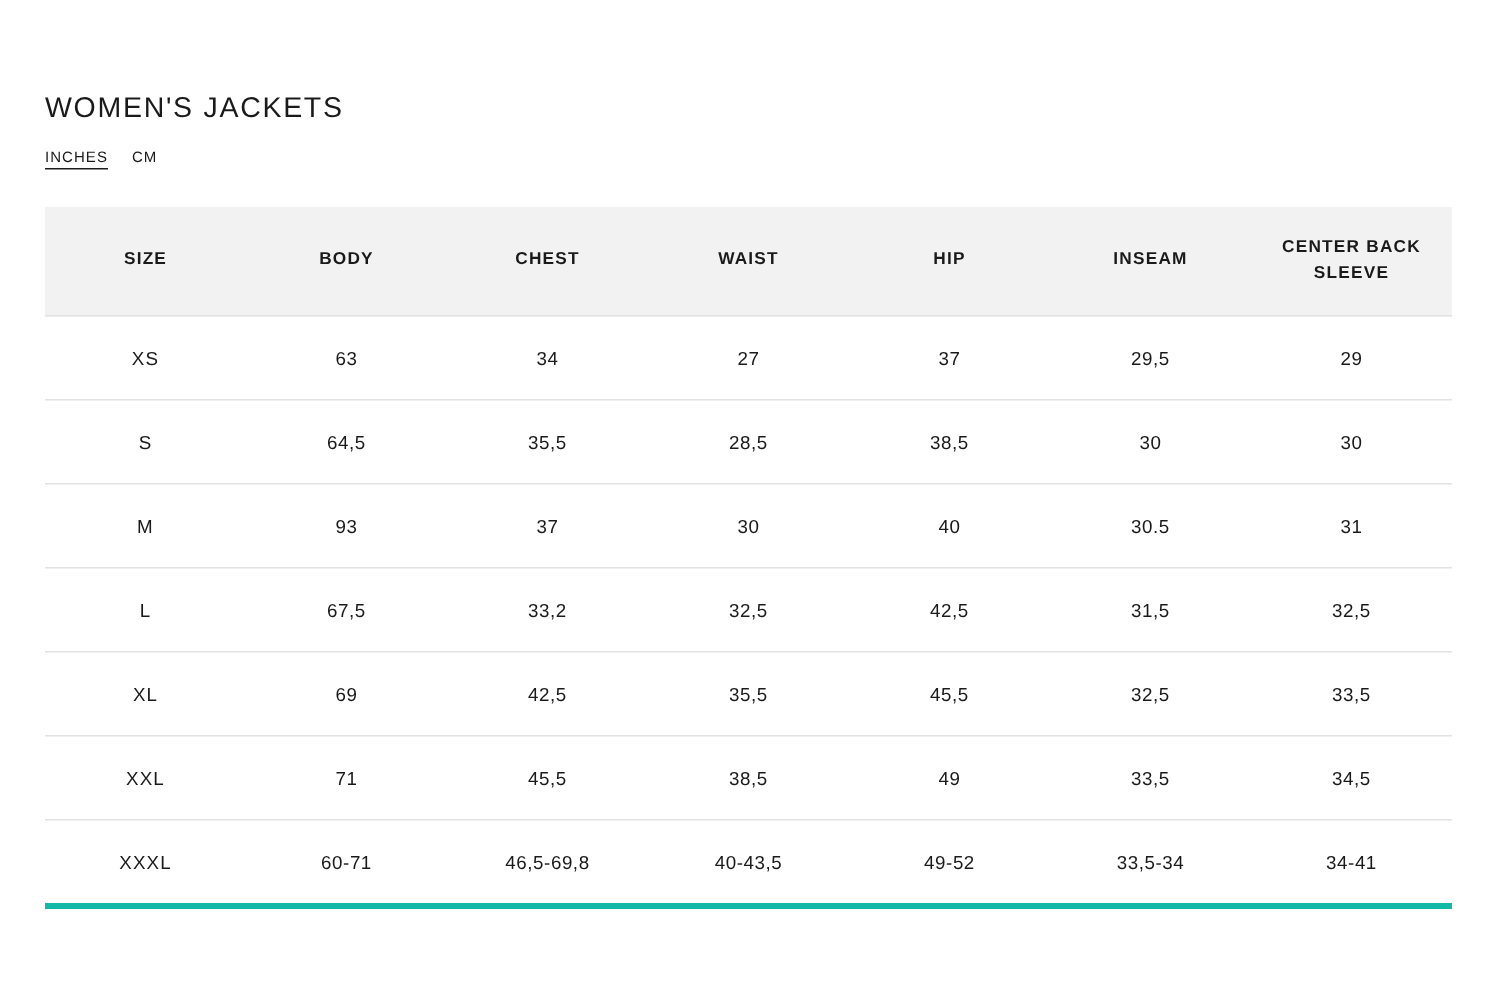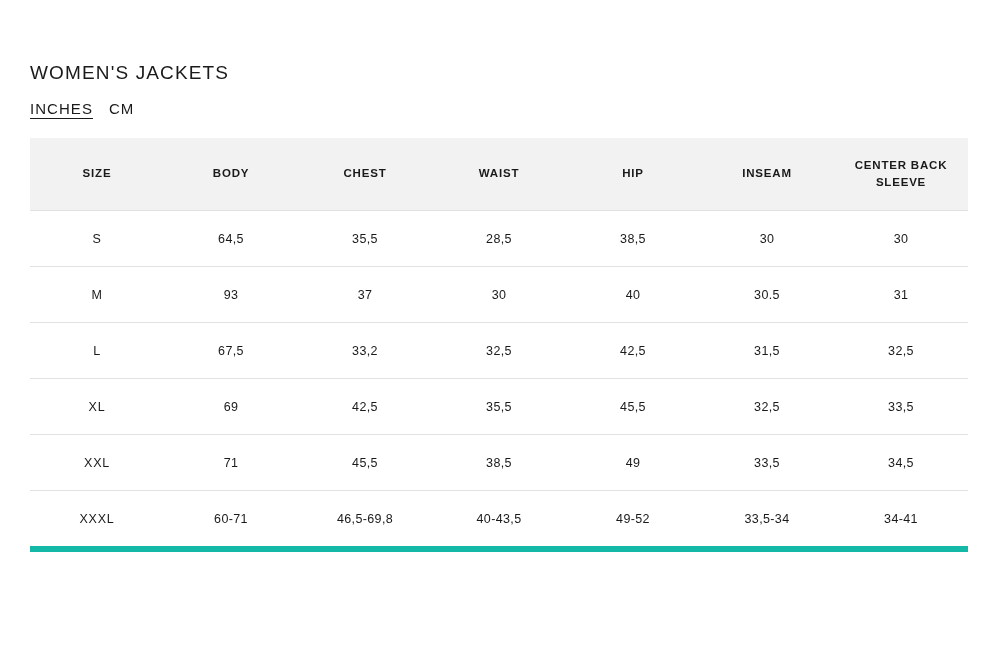--- a/index.html
+++ b/index.html
@@ -28,21 +28,21 @@
     font-size: 19px;
     letter-spacing: 0.06em;
     font-weight: 400;
     color: #1a1a1a;
     text-transform: uppercase;
   }
   .unit-toggle {
     position: absolute;
     left: 30px;
     top: 100px;
-    font-size: 15px;
+    font-size: 10px;
     letter-spacing: 0.07em;
     color: #1a1a1a;
   }
   .unit-toggle .unit {
     display: inline-block;
     margin-right: 16px;
     text-transform: uppercase;
     cursor: pointer;
     color: #1a1a1a;
   }
@@ -80,21 +80,21 @@
     color: #1a1a1a;
     text-align: center;
     height: 55px;
     vertical-align: middle;
     border-top: 1px solid #e2e2e2;
     border-bottom: none;
     padding: 0 4px;
     letter-spacing: 0.03em;
   }
   table.size-table tbody tr:last-child td {
-    border-bottom: 6px solid #14b8a6;
+    border-bottom: 4px solid #14b8a6;
   }
   table.size-table tbody td.size-col {
     letter-spacing: 0.06em;
   }
   col.c0 { width: 134px; }
   col.c1 { width: 134px; }
   col.c2 { width: 134px; }
   col.c3 { width: 134px; }
   col.c4 { width: 134px; }
   col.c5 { width: 134px; }
@@ -128,20 +128,29 @@
           <th>BODY</th>
           <th>CHEST</th>
           <th>WAIST</th>
           <th>HIP</th>
           <th>INSEAM</th>
           <th>CENTER BACK SLEEVE</th>
         </tr>
       </thead>
       <tbody>
         <tr>
+          <td class="size-col">XS</td>
+          <td>63</td>
+          <td>34</td>
+          <td>27</td>
+          <td>37</td>
+          <td>29,5</td>
+          <td>29</td>
+        </tr>
+        <tr>
           <td class="size-col">S</td>
           <td>64,5</td>
           <td>35,5</td>
           <td>28,5</td>
           <td>38,5</td>
           <td>30</td>
           <td>30</td>
         </tr>
         <tr>
           <td class="size-col">M</td>

